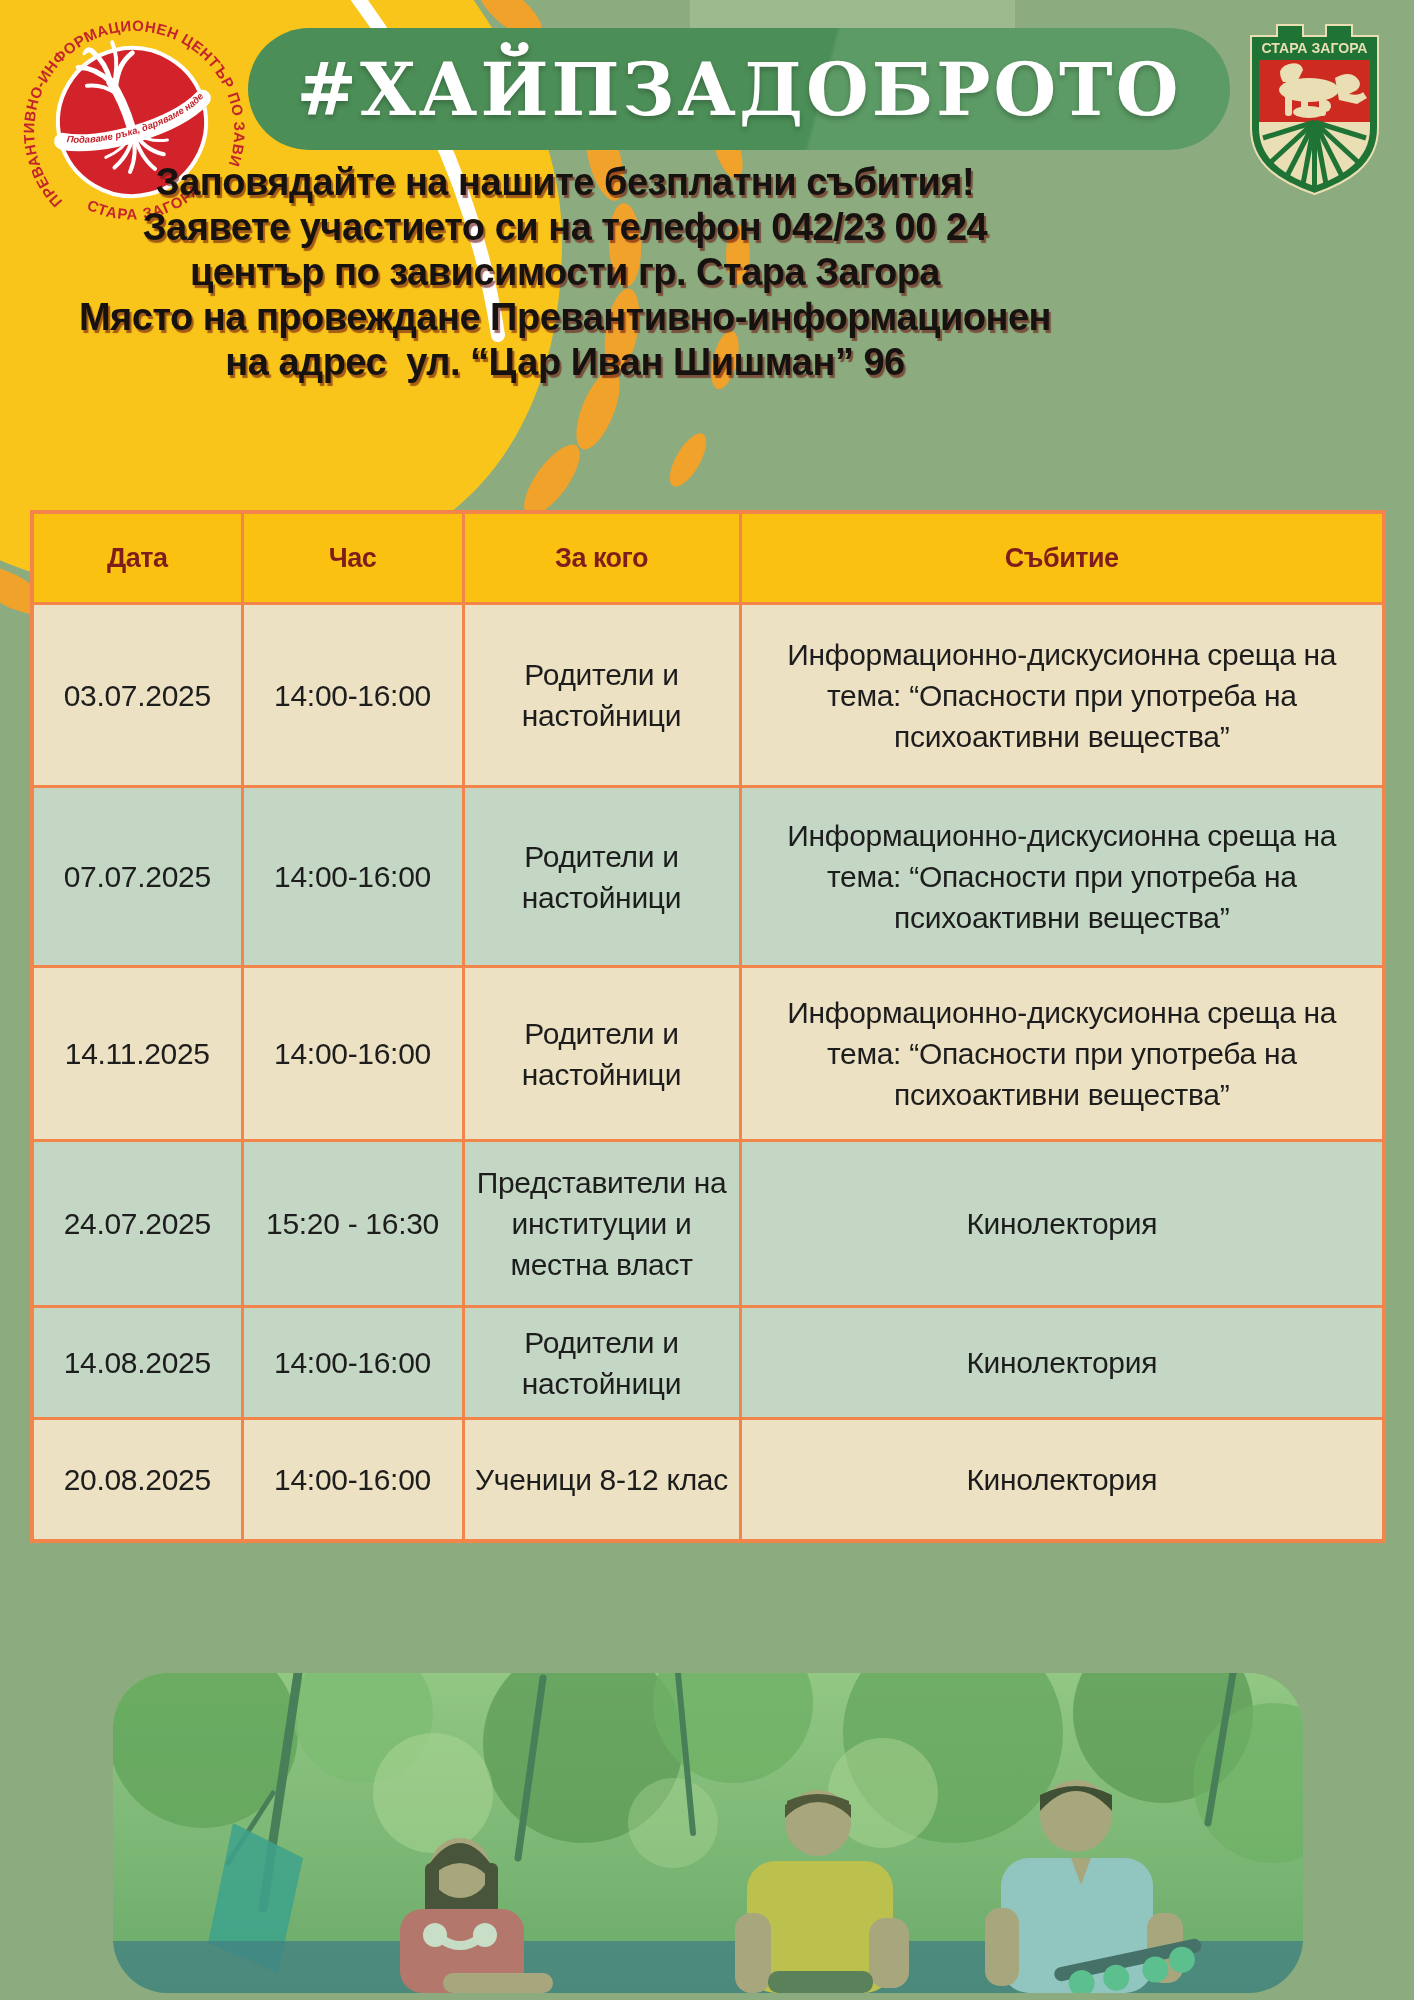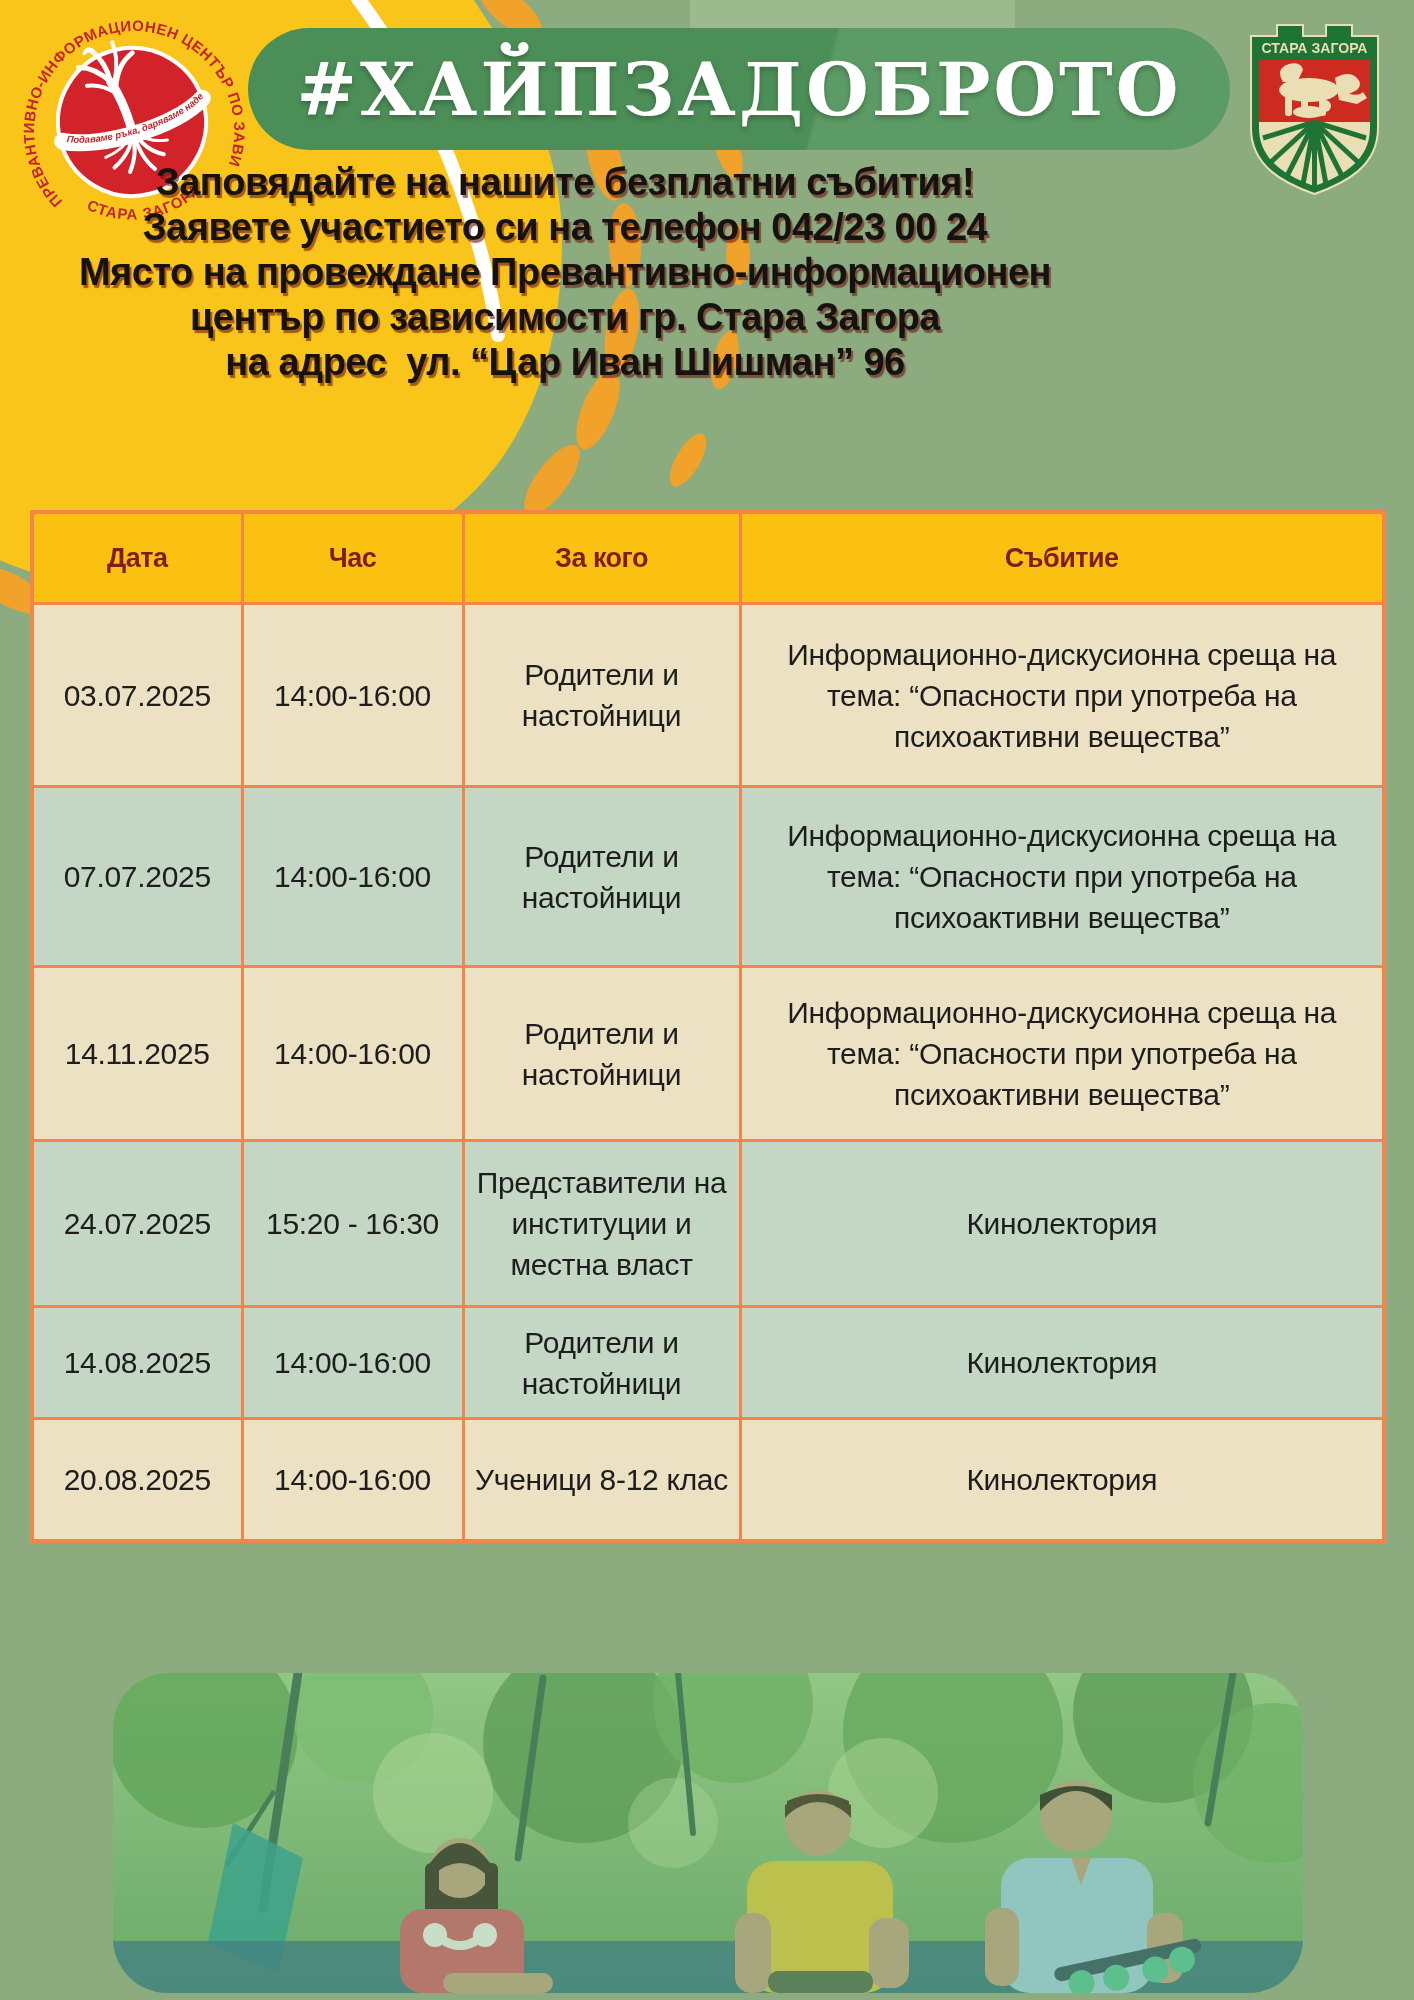--- a/index.html
+++ b/index.html
@@ -155,22 +155,22 @@
       <path d="M67.5 102 L95 156" stroke-width="5"></path>
       <path d="M67.5 102 L111 142" stroke-width="5"></path>
       <path d="M67.5 102 L119 118" stroke-width="5"></path>
     </g>
   </svg>
 </div>
 
 <div class="intro">
   <div class="intro-line">Заповядайте на нашите безплатни събития!</div>
   <div class="intro-line">Заявете участието си на телефон 042/23 00 24</div>
+  <div class="intro-line">център по зависимости гр. Стара Загора</div>
   <div class="intro-line">Място на провеждане Превантивно-информационен</div>
-  <div class="intro-line">център по зависимости гр. Стара Загора</div>
   <div class="intro-line">на адрес  ул. “Цар Иван Шишман” 96</div>
 </div>
 
 <table class="schedule">
   <colgroup>
     <col style="width:210px">
       <col style="width:221px">
       <col style="width:277px">
       <col style="width:644px">
   </colgroup>

